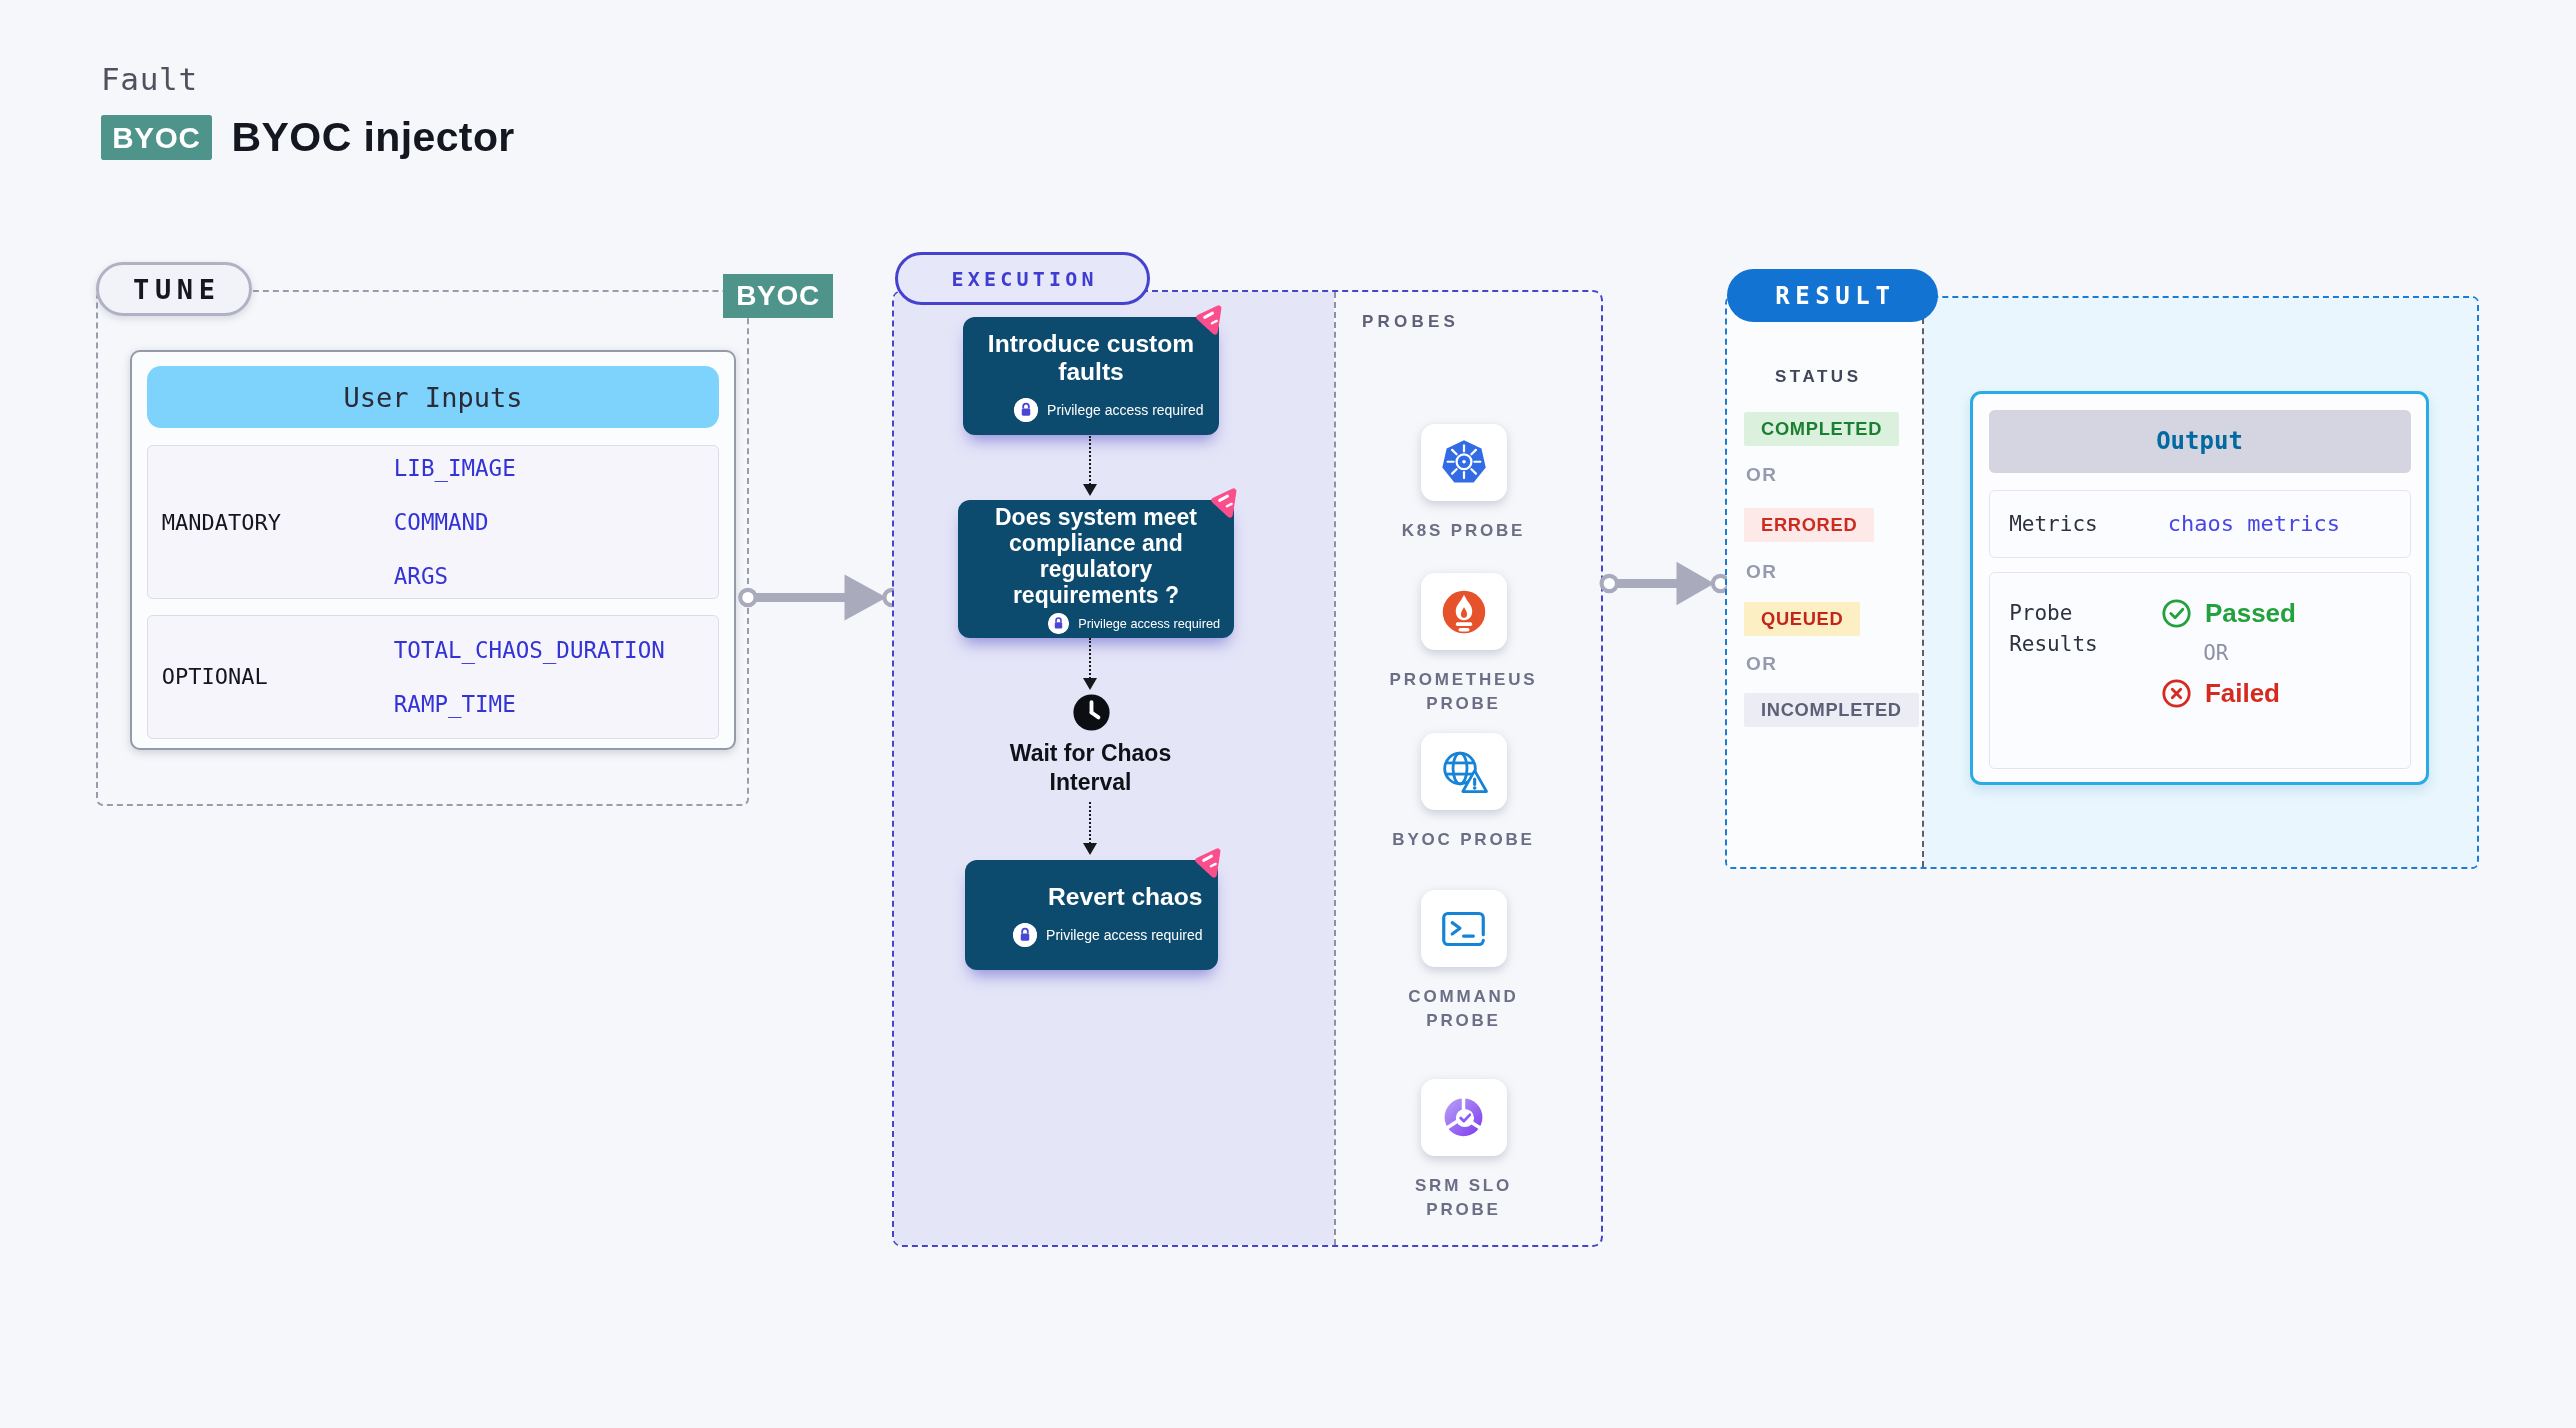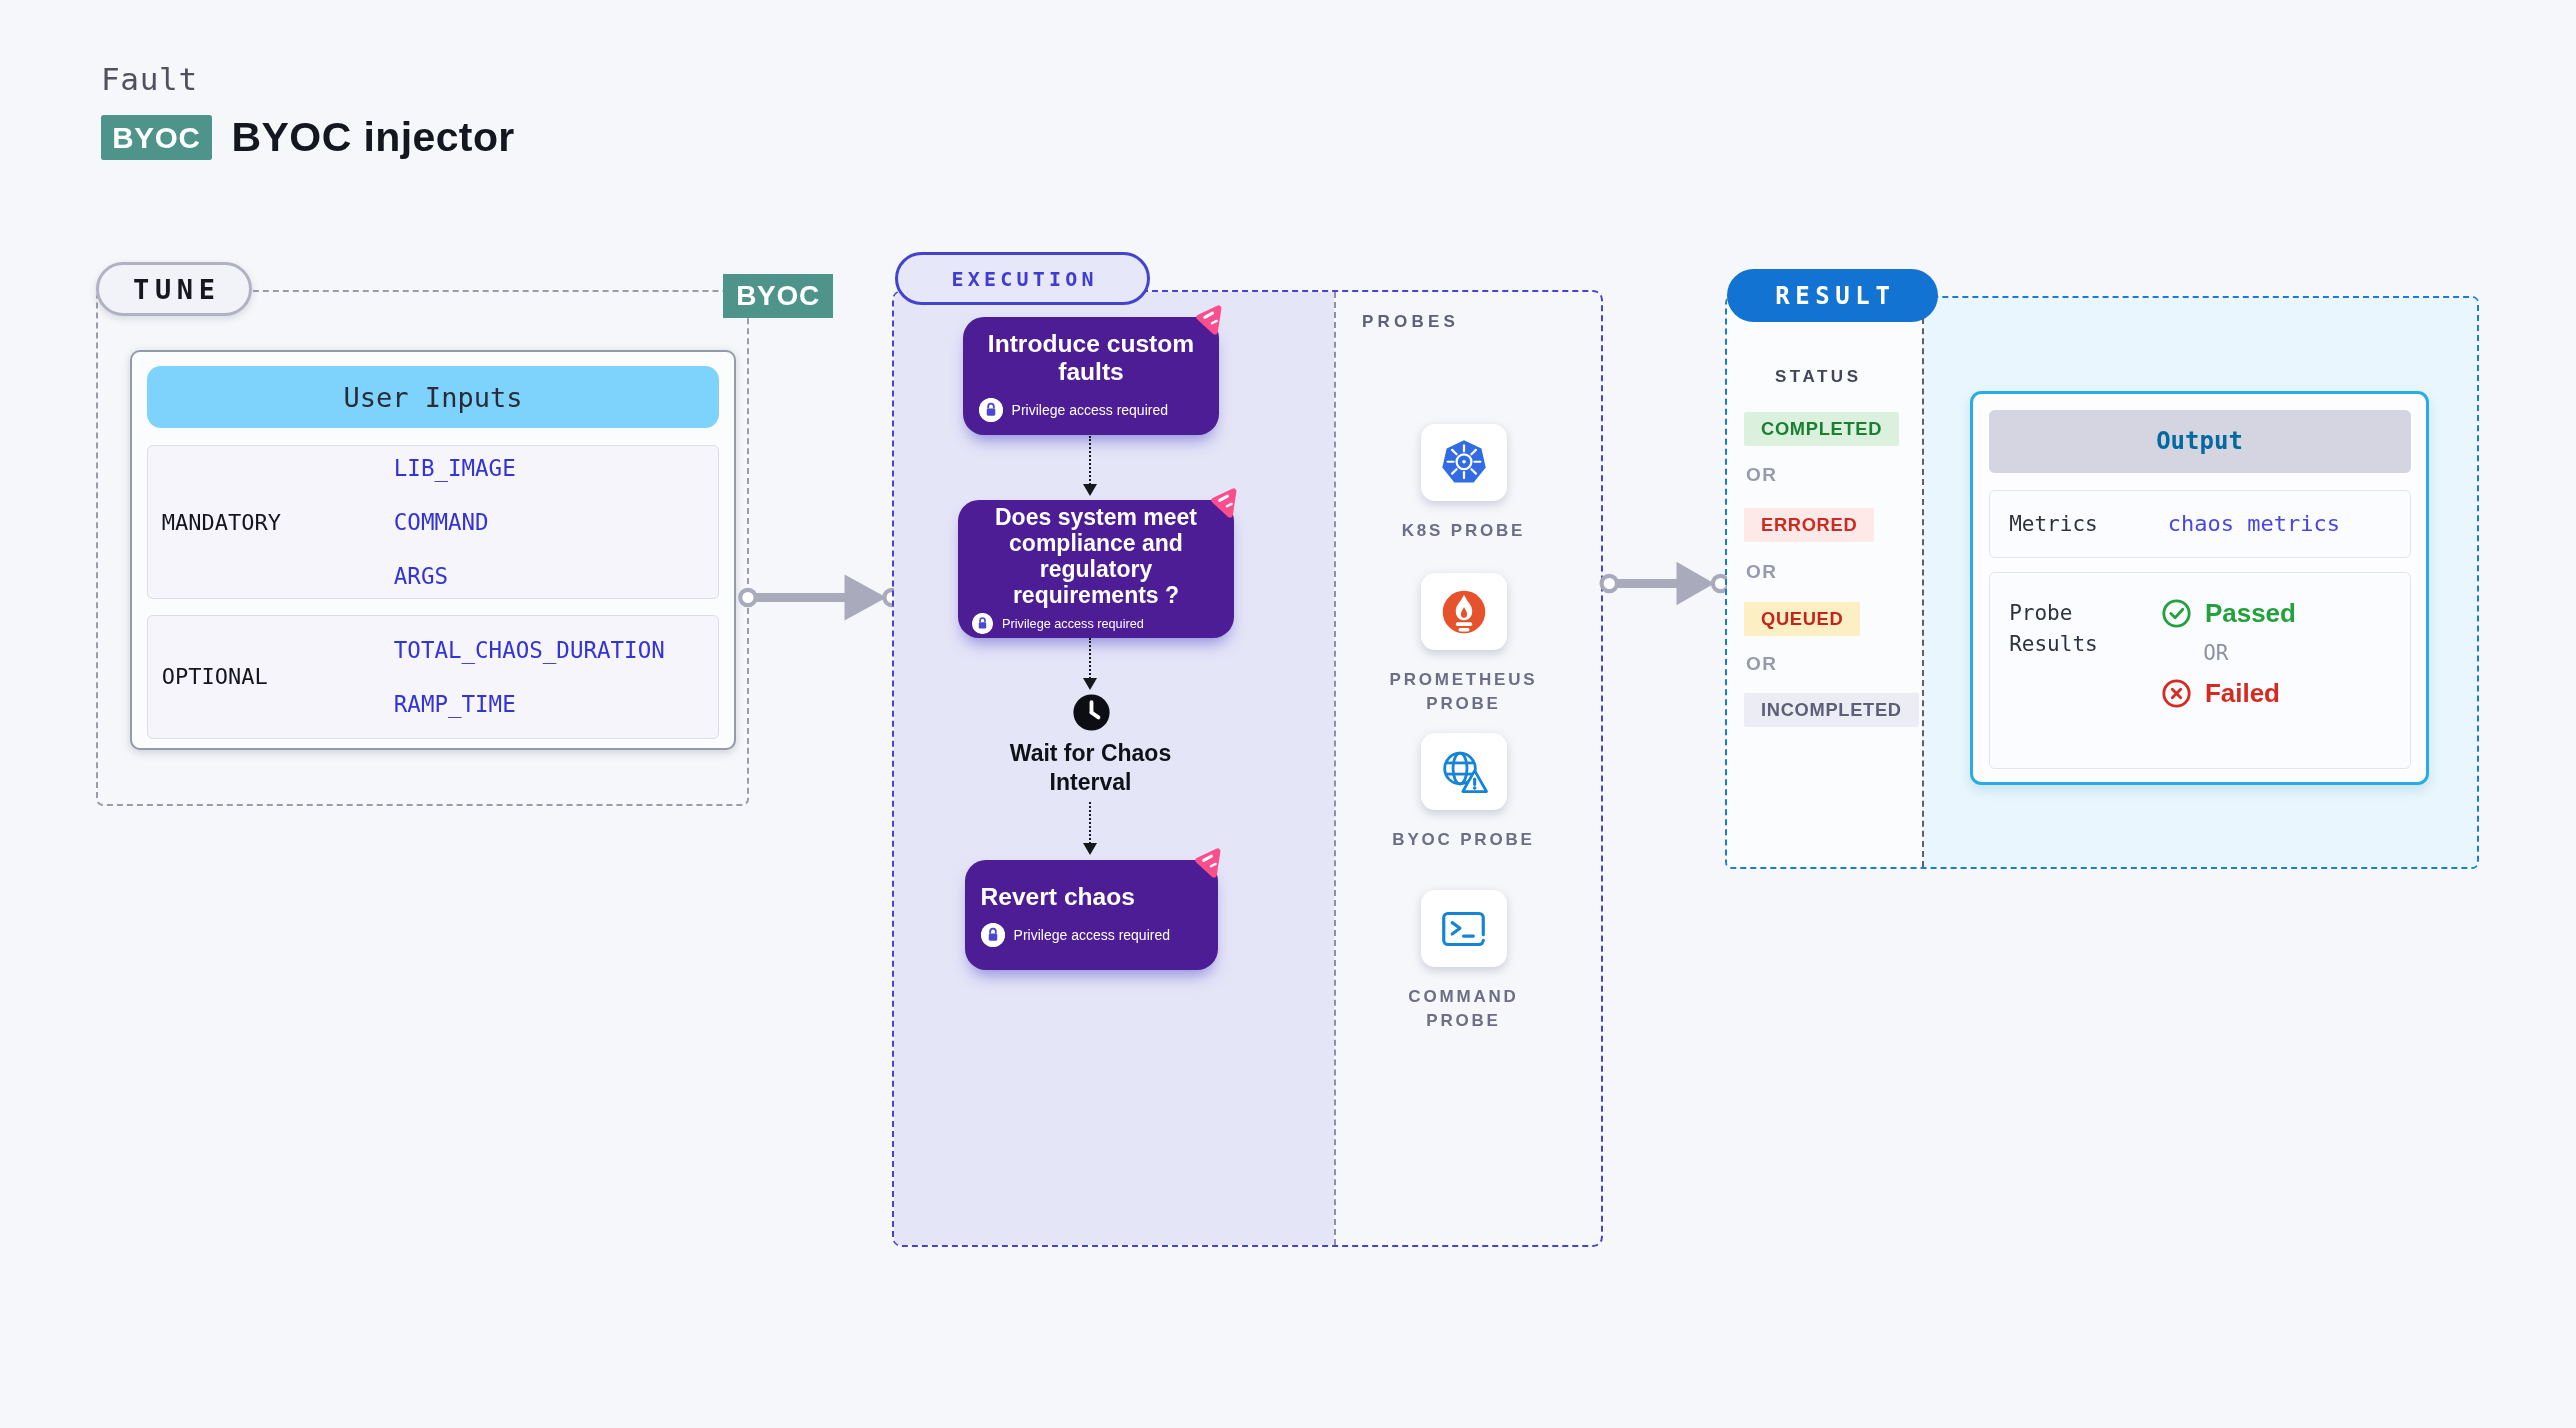--- a/index.html
+++ b/index.html
@@ -52,23 +52,23 @@
   .exec-lavender{position:absolute;left:0;top:0;width:440px;height:100%;
                  background:#e5e5f8;border-radius:7px 0 0 7px;}
   .exec-divider{position:absolute;left:440px;top:0;height:100%;
                 border-left:2.1px dashed #8f90a0;}
   .exec-pill{left:895px;top:252px;width:255px;height:53px;background:#e7e7fa;
              border:3.5px solid #4542ce;border-radius:31px;box-sizing:border-box;
              font-family:"DejaVu Sans Mono",monospace;font-weight:bold;font-size:20px;
              color:#3f3cd0;letter-spacing:4.2px;text-indent:4.2px;}
   .probes-header{left:1362px;top:312px;font-weight:bold;font-size:17px;
                  letter-spacing:4.2px;color:#5d6076;}
-  .flow-box{position:absolute;background:#4c1d95;border-radius:21px;color:#fff;
+  .flow-box{position:absolute;background:#0c4a6e;border-radius:12px;color:#fff;
             box-shadow:0 9.9px 15.5px -5.6px rgba(60,55,190,.5);display:flex;
-            flex-direction:column;align-items:flex-start;justify-content:center;
+            flex-direction:column;align-items:flex-end;justify-content:center;
             padding:11.3px 15.5px;box-sizing:border-box;}
   .flow-title{font-weight:bold;font-size:24.6px;line-height:1.15;text-align:center;}
   .privilege-row{display:flex;align-items:center;gap:9.1px;margin-top:11.3px;}
   .privilege-row.tight{margin-top:5.6px;}
   .lock-circle{width:24px;height:24px;background:#fff;border-radius:50%;flex:0 0 auto;}
   .privilege-text{font-size:14px;color:#fff;}
   .pinwheel{position:absolute;top:-13.4px;right:-6.3px;width:31px;height:35px;}
   .clock-wrap{left:1072px;top:693px;width:39px;height:39px;}
   .wait-label{left:1006px;top:739px;width:169px;text-align:center;font-weight:bold;
               font-size:23px;color:#0f1116;line-height:1.27;}
@@ -293,20 +293,41 @@
       <svg width="51" height="48" viewBox="0 0 72 68">
         <path d="M14 12 h44 a6 6 0 0 1 6 6 v24" fill="none" stroke="#1583d6" stroke-width="4.5" stroke-linecap="round"></path>
         <path d="M64 50 a6 6 0 0 1 -6 6 h-44 a6 6 0 0 1 -6 -6 v-32 a6 6 0 0 1 6 -6" fill="none" stroke="#1583d6" stroke-width="4.5" stroke-linecap="round"></path>
         <polyline points="20,25 31,33 20,41" fill="none" stroke="#1583d6" stroke-width="4.5" stroke-linecap="round" stroke-linejoin="round"></polyline>
         <line x1="36" y1="44" x2="50" y2="44" stroke="#1583d6" stroke-width="4.5" stroke-linecap="round"></line>
       </svg>
     </div>
     <div class="probe-label">COMMAND PROBE</div>
   </div>
 
+  <div class="probe-item" style="top:1079px;">
+    <div class="probe-card center">
+      <svg width="49" height="48" viewBox="0 0 70 68">
+        <defs>
+          <linearGradient id="srmg" x1="0" y1="0" x2="1" y2="1">
+            <stop offset="0" stop-color="#b9a2f8"></stop>
+              <stop offset="1" stop-color="#7c3aed"></stop>
+          </linearGradient>
+        </defs>
+        <circle cx="35" cy="33" r="27" fill="url(#srmg)"></circle>
+        <g stroke="#fff" stroke-width="5">
+          <line x1="35" y1="33" x2="35" y2="4"></line>
+          <line x1="35" y1="33" x2="10" y2="49"></line>
+          <line x1="35" y1="33" x2="60" y2="49"></line>
+        </g>
+        <circle cx="37" cy="34" r="13" fill="#fff"></circle>
+        <path d="M31 34 l4.5 4.5 l8.5 -9" fill="none" stroke="#8b5cf6" stroke-width="4" stroke-linecap="round" stroke-linejoin="round"></path>
+      </svg>
+    </div>
+    <div class="probe-label">SRM SLO PROBE</div>
+  </div>
 
   <svg class="arrow-svg" style="left:1599px;top:545px;" width="134" height="77" viewBox="0 0 190 110">
     <line x1="25" y1="55" x2="112" y2="55" stroke="#a9abbc" stroke-width="13"></line>
     <polygon points="110,24 110,86 164,55" fill="#a9abbc"></polygon>
     <circle cx="14" cy="55" r="11" fill="#fff" stroke="#a9abbc" stroke-width="6"></circle>
     <circle cx="173" cy="55" r="11" fill="#fff" stroke="#a9abbc" stroke-width="6"></circle>
   </svg>
 
   <div class="abs result-panel">
     <div class="result-left"></div>

